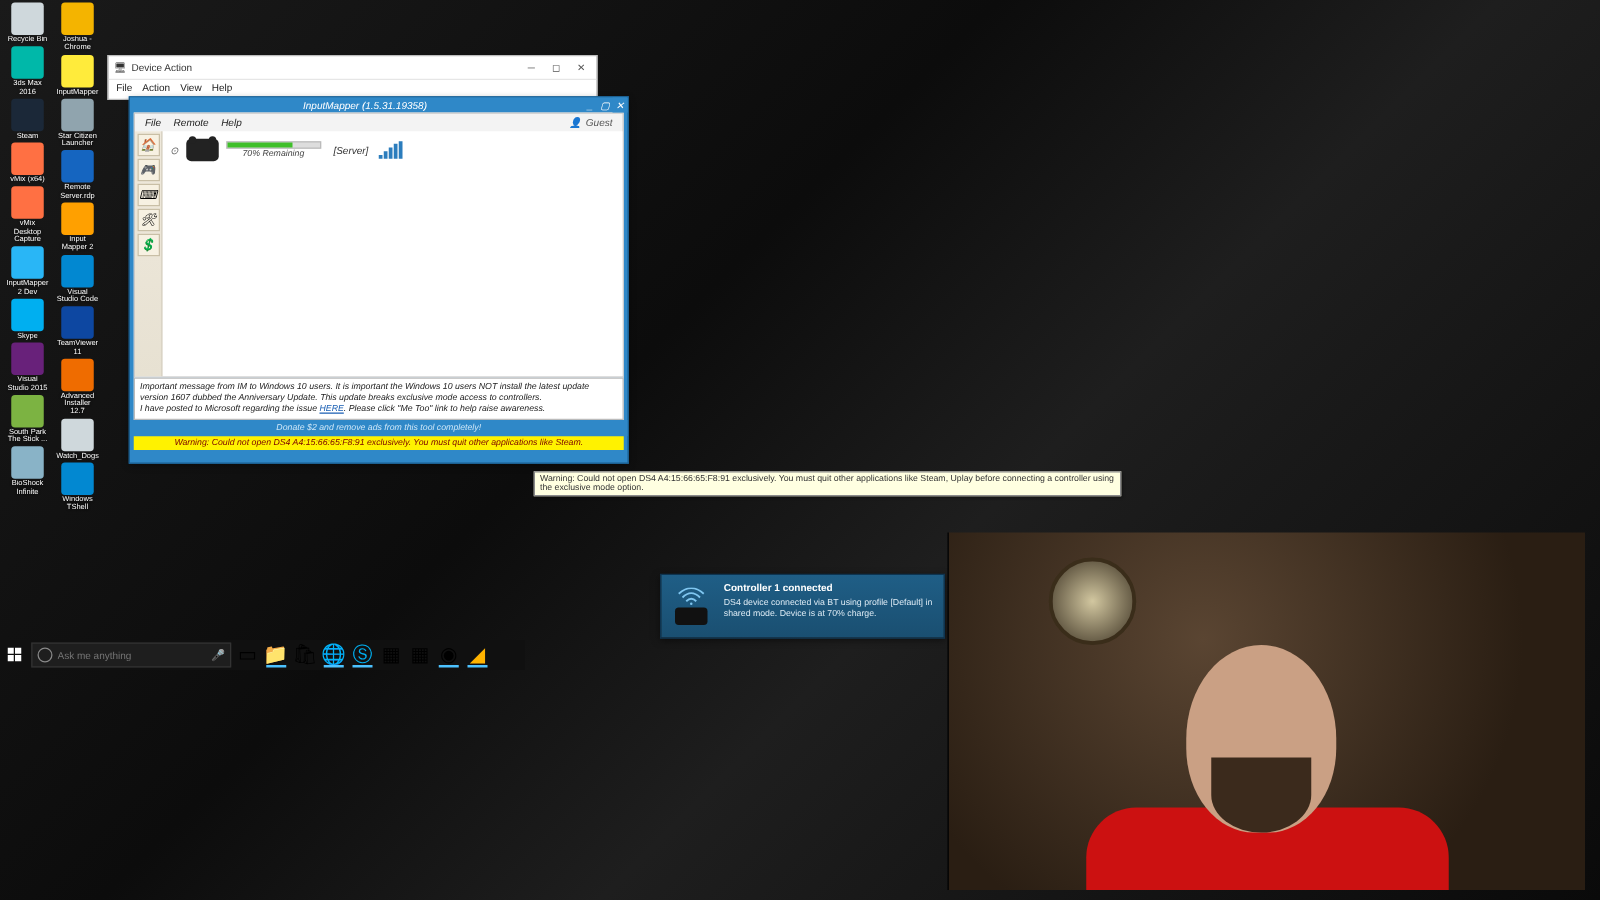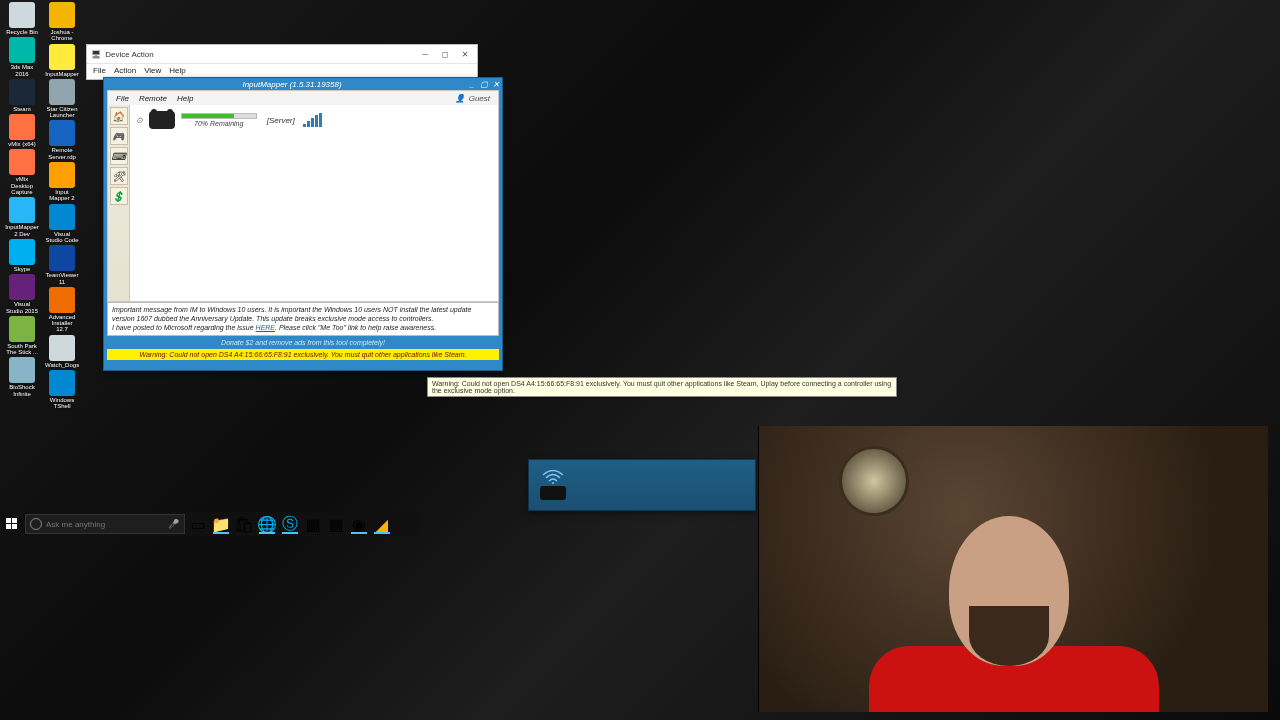--- a/index.html
+++ b/index.html
@@ -259,20 +259,24 @@
 <div class="tooltip">Warning: Could not open DS4 A4:15:66:65:F8:91 exclusively. You must quit other applications like Steam, Uplay before connecting a controller using the exclusive mode option.</div>
 
 <div class="toast">
   <div class="ic">
     <svg width="22" height="14" viewBox="0 0 22 14">
         <path d="M1 5 Q11 -4 21 5 M4 8 Q11 1 18 8 M7 11 Q11 7 15 11" stroke="#7fc6f0" stroke-width="1.5" fill="none"></path>
         <circle cx="11" cy="13" r="1" fill="#7fc6f0"></circle>
       </svg>
     <div style="width:26px;height:14px;background:#111;border-radius:3px"></div>
   </div>
+  <div class="txt">
+    <div class="h">Controller 1 connected</div>
+    <div>DS4 device connected via BT using profile [Default] in shared mode. Device is at 70% charge.</div>
+  </div>
 </div>
 
 <div class="cam">
   <div class="kill"></div>
   <div class="shirt"></div>
   <div class="face"></div>
   <div class="beard"></div>
 </div>
 
 <div class="taskbar" style="bottom:184px">

